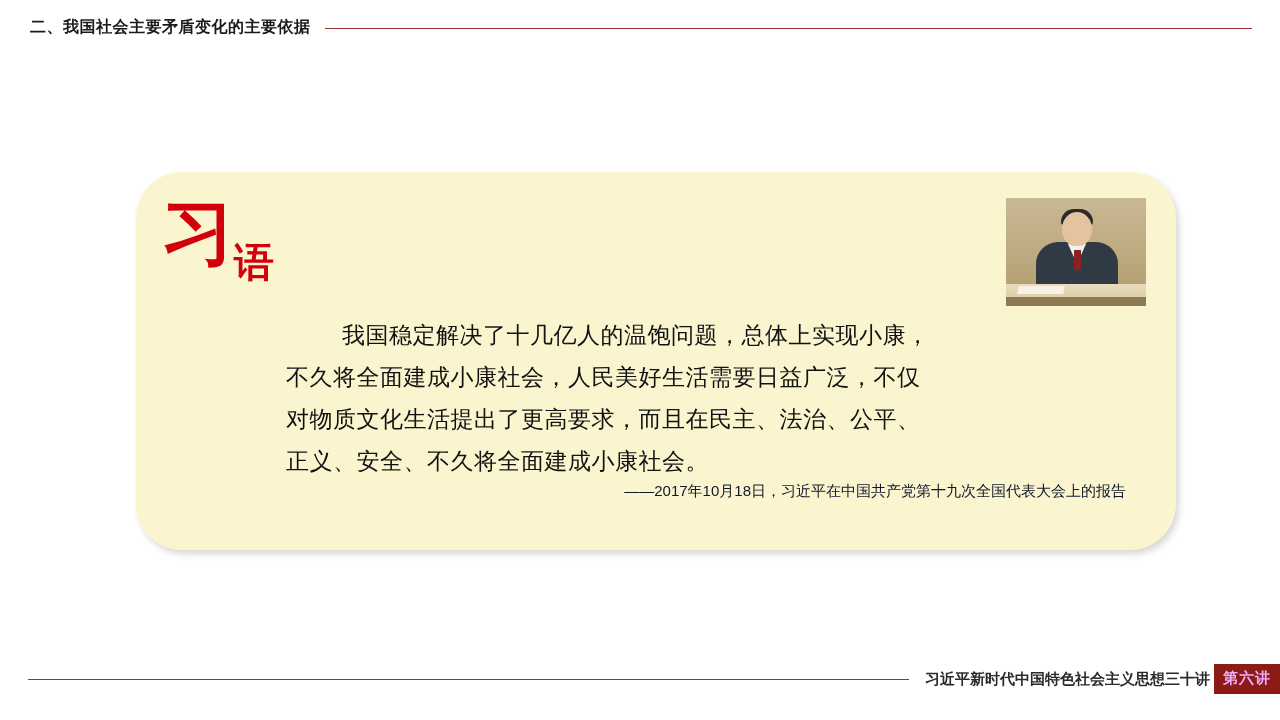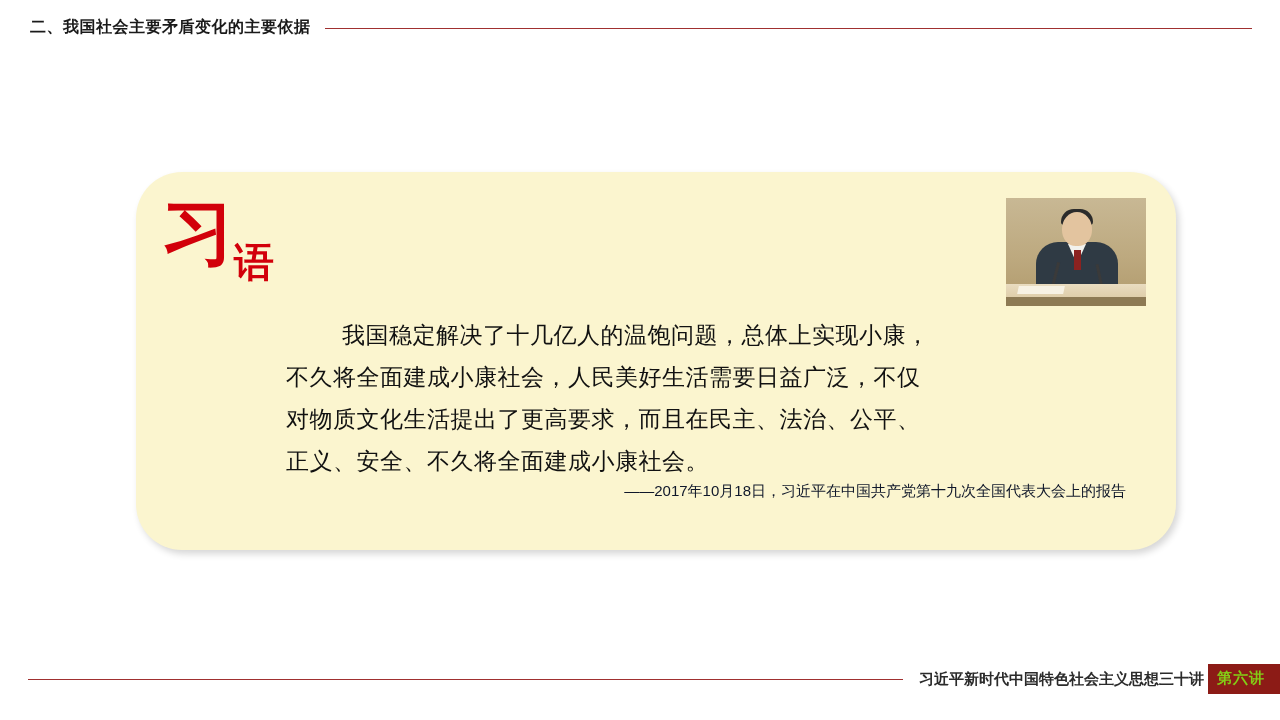--- a/index.html
+++ b/index.html
@@ -226,24 +226,24 @@
   }
   .footer-title {
     font-size: 15px;
     font-weight: bold;
     color: #2b2b2b;
     white-space: nowrap;
     padding-right: 4px;
   }
   .footer-badge {
     background: #8c1b16;
-    color: #84cc16;
+    color: #f0abfc;
     font-size: 15px;
     font-weight: bold;
-    padding: 5px 15px 6px 9px;
+    padding: 5px 9px 6px 9px;
     white-space: nowrap;
     letter-spacing: 1px;
   }
 </style>
 </head>
 <body>
 
 <div class="header">
   <div class="header-title">二、我国社会主要矛盾变化的主要依据</div>
   <div class="header-rule"></div>

